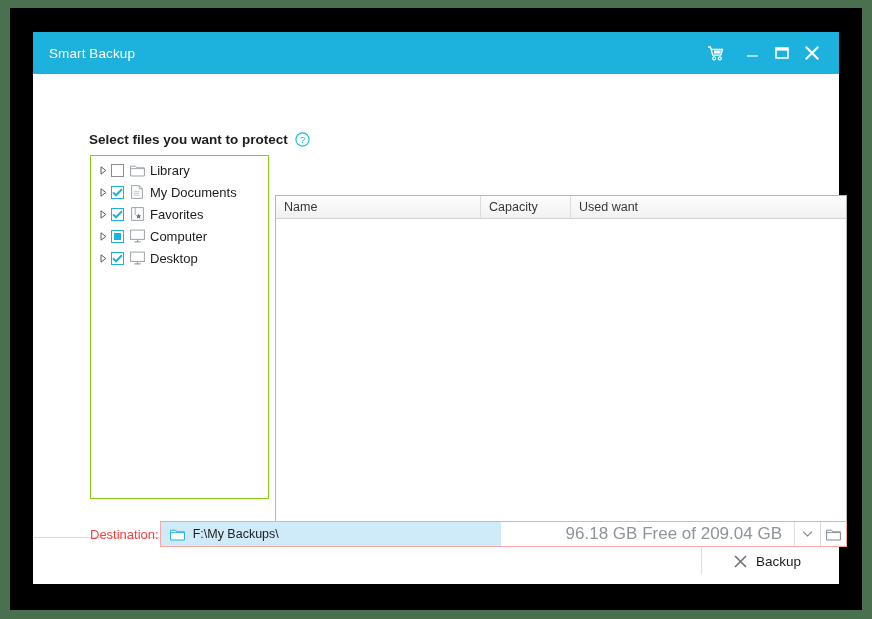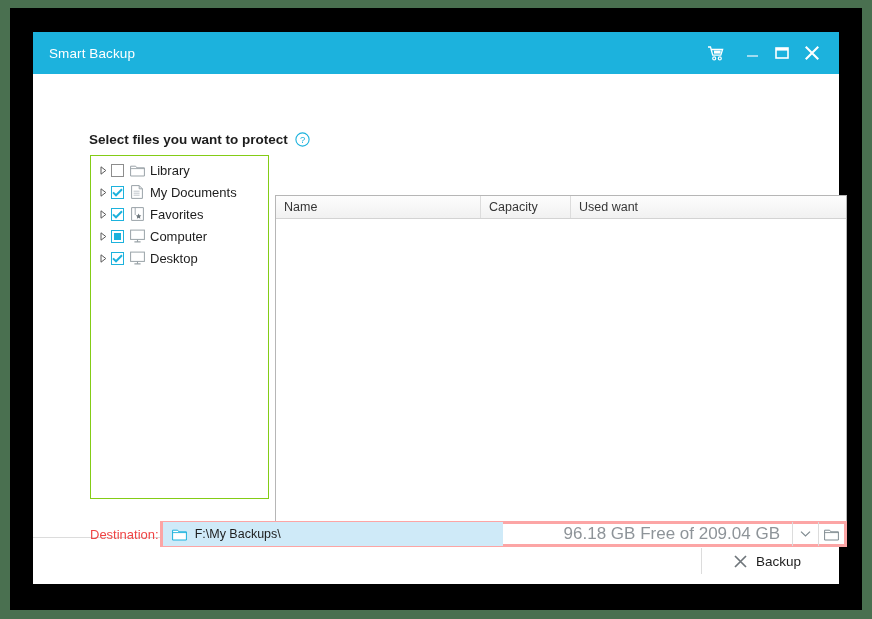--- a/index.html
+++ b/index.html
@@ -206,21 +206,21 @@
   }
   #dest-label {
     font-size: 13px;
     color: #ef4444;
     margin-right: 1px;
     white-space: nowrap;
   }
   #dest-box {
     flex: 1;
     height: 26px;
-    border: 3px solid #fca5a5;
+    border: 1px solid #fca5a5;
     box-sizing: border-box;
     display: flex;
     align-items: center;
     background: #ffffff;
   }
   #dest-path-field {
     width: 340px;
     height: 24px;
     background: #cfeaf8;
     display: flex;

